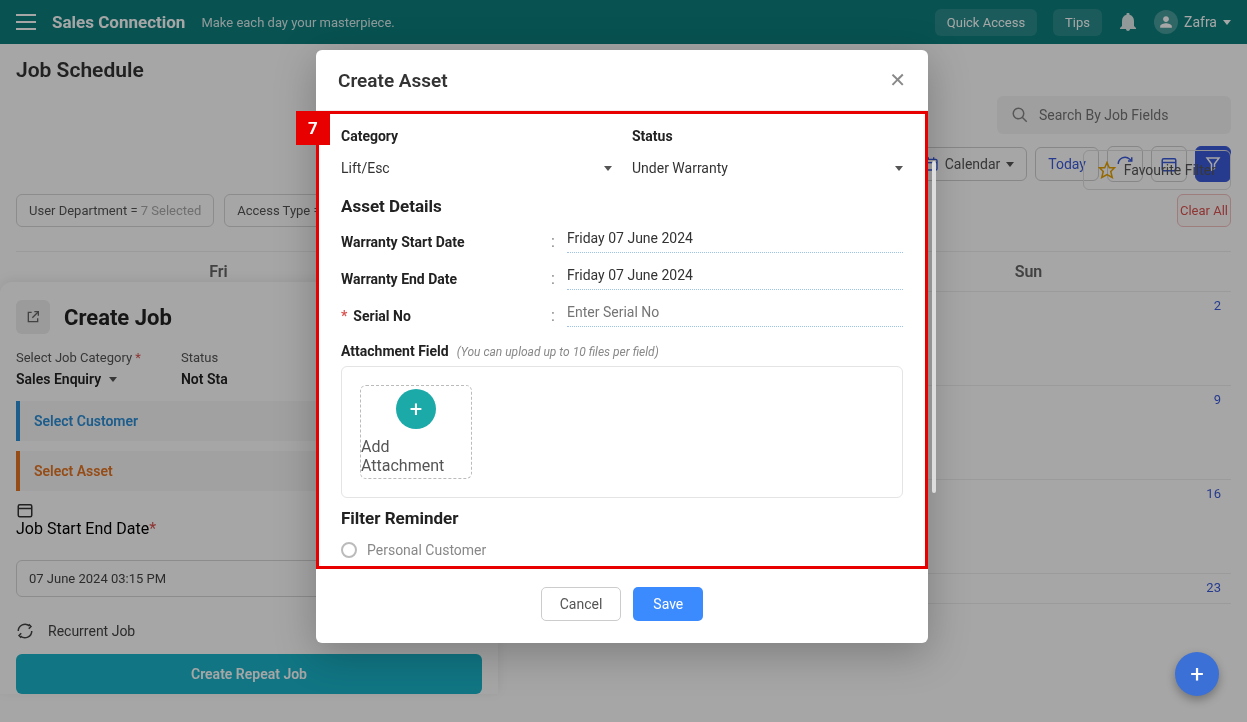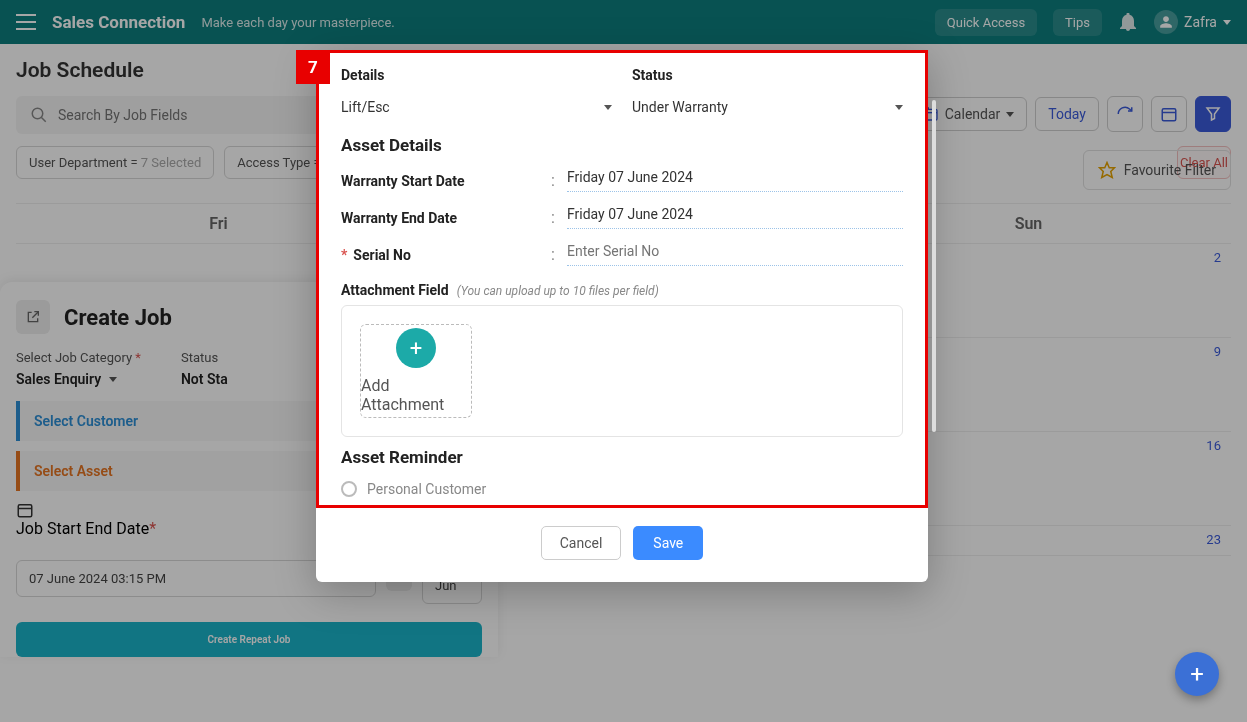--- a/index.html
+++ b/index.html
@@ -14,21 +14,21 @@
 .topbar .spacer { flex: 1; }
 .topbar .pill { background: rgba(255,255,255,.12); padding: 6px 12px; border-radius: 6px; font-size: 13px; cursor: pointer; }
 .topbar .icon-btn { width: 20px; height: 20px; cursor: pointer; display: flex; align-items: center; justify-content: center; }
 .topbar .user { display: flex; align-items: center; gap: 6px; cursor: pointer; font-size: 14px; }
 .topbar .avatar { width: 24px; height: 24px; border-radius: 50%; background: rgba(255,255,255,.25); display:flex;align-items:center;justify-content:center; }
 
 
 .page { padding: 14px 16px; position: relative; }
 .page-title { font-size: 21px; font-weight: 600; color: #333; margin-bottom: 14px; }
 
-.toolbar-row { display: flex; align-items: flex-start; gap: 12px; margin-bottom: 12px; position:relative; }
+.toolbar-row { display: flex; align-items: flex-end; gap: 12px; margin-bottom: 12px; position:relative;flex-direction:column; }
 .search-wrap { flex:1; display:flex; align-items:center; background:#f5f5f5; border-radius:6px; padding:10px 14px; gap:10px; }
 .search-wrap input { border:none; background:transparent; outline:none; font-size:14px; flex:1; color:#555; }
 .right-controls { display:flex; align-items:center; gap:8px; }
 .outline-btn { border:1px solid #d0d0d0; background:#fff; border-radius:6px; padding:8px 12px; display:flex; align-items:center; gap:6px; font-size:14px; color:#555; cursor:pointer; }
 .icon-sq { width:36px; height:36px; border:1px solid #d0d0d0; border-radius:6px; display:flex; align-items:center; justify-content:center; cursor:pointer; color:#3b5bdb; }
 .icon-sq.primary { background:#3b5bdb; color:#fff; border-color:#3b5bdb; }
 .fav-btn { border:1px solid #e0e0e0; border-radius:6px; padding:10px 14px; display:flex; align-items:center; gap:8px; cursor:pointer; color:#555; font-size:14px; }
 
 .filter-row { display:flex; align-items:center; gap:10px; margin-bottom:24px; }
 .chip { border:1px solid #d8d8d8; border-radius:6px; padding:8px 12px; font-size:13px; color:#555; background:#fff; }
@@ -57,21 +57,21 @@
 .cp-field .lbl { font-size:13px; color:#555; margin-bottom:6px; }
 .cp-field .lbl .req { color:#d9534f; }
 .cp-field .val { font-size:14px; font-weight:600; color:#222; display:flex; align-items:center; gap:8px; }
 .tab-btn { display:block; width:100%; text-align:left; border:none; border-left:4px solid; background:#f7f7f7; padding:12px 14px; font-size:14px; font-weight:600; margin-bottom:10px; cursor:pointer; }
 .tab-customer { border-color:#2d8fd6; color:#2d8fd6; }
 .tab-asset { border-color:#e67522; color:#e67522; }
 .date-row { display:flex; align-items:center; gap:10px; margin:14px 0 18px 0; }
 .date-box { border:1px solid #d8d8d8; border-radius:6px; padding:10px 12px; font-size:13px; color:#444; flex:1; }
 .sep { width:26px; height:26px; border-radius:6px; background:#eee; display:flex; align-items:center; justify-content:center; color:#555; font-weight:700; }
 .rec-row { display:flex; align-items:center; gap:14px; color:#444; font-size:14px; margin-bottom:14px; }
-.repeat-btn { background:#1bb4c9; color:#fff; border:none; border-radius:6px; padding:12px 0; width:100%; font-size:10px; font-weight:600; cursor:pointer; }
+.repeat-btn { background:#1bb4c9; color:#fff; border:none; border-radius:6px; padding:12px 0; width:100%; font-size:14px; font-weight:600; cursor:pointer; }
 
 
 .overlay { position:absolute; inset:0; background:rgba(0,0,0,.35); pointer-events:none; }
 
 
 .modal { position:absolute; left:316px; top:50px; width:612px; background:#fff; border-radius:6px; box-shadow:0 10px 40px rgba(0,0,0,.25); z-index:10; }
 .modal-head { padding:18px 22px; display:flex; align-items:center; justify-content:space-between; border-bottom:1px solid #eee; }
 .modal-head .mt { font-size:19px; font-weight:600; color:#333; }
 .modal-head .close { cursor:pointer; color:#888; font-size:20px; }
 .modal-body { padding:14px 22px 4px 22px; position:relative; }
@@ -281,34 +281,47 @@
         <rect x="3" y="5" width="18" height="16" rx="2" fill="none" stroke="#333" stroke-width="2"></rect>
         <line x1="3" y1="10" x2="21" y2="10" stroke="#333" stroke-width="2"></line>
       </svg>
     <span>Job Start End Date</span><span class="req" style="color:#d9534f">*</span>
   </div>
   <div class="date-row">
     <div class="date-box">07 June 2024 03:15 PM</div>
     <div class="sep">—</div>
     <div class="date-box" style="flex:0 0 60px">07 Jun</div>
   </div>
+  <div class="rec-row">
+    <svg width="18" height="18" viewBox="0 0 24 24" fill="none" stroke="#444" stroke-width="2">
+        <path d="M3 12a9 9 0 0 1 15-6.7"></path>
+        <path d="M21 12a9 9 0 0 1-15 6.7"></path>
+        <path d="M17 3l3 3-3 3"></path>
+        <path d="M7 21l-3-3 3-3"></path>
+      </svg>
+    <span>Recurrent Job</span>
+  </div>
   <button class="repeat-btn">Create Repeat Job</button>
 </div>
 
 <div class="overlay"></div>
 
 <div class="modal">
+  <div class="modal-head">
+    <div class="mt">Create Asset</div>
+    <div class="close">✕</div>
+  </div>
   <div class="modal-body">
     <div class="step-badge">7</div>
     <div class="scroll-ind"></div>
     <div class="red-box">
 
       <div class="two-col">
         <div>
-          <div class="fld-lbl">Details</div>
+          <div class="fld-lbl">Category</div>
           <div class="select-line">
             <span>Lift/Esc</span>
             <span class="caret"></span>
           </div>
         </div>
         <div>
           <div class="fld-lbl">Status</div>
           <div class="select-line">
             <span>Under Warranty</span>
             <span class="caret"></span>
@@ -338,21 +351,21 @@
         <span class="fld-lbl" style="display:inline">Attachment Field</span>
         <span class="hint">(You can upload up to 10 files per field)</span>
       </div>
       <div class="attach-box">
         <div class="attach-item">
           <div class="plus">+</div>
           <div class="atxt">Add Attachment</div>
         </div>
       </div>
 
-      <div class="section-title">Asset Reminder</div>
+      <div class="section-title">Filter Reminder</div>
       <div class="reminder-row">
         <div class="radio-dot"></div>
         <span>Personal Customer</span>
       </div>
     </div>
   </div>
   <div class="modal-foot">
     <button class="btn-cancel">Cancel</button>
     <button class="btn-save">Save</button>
   </div>

